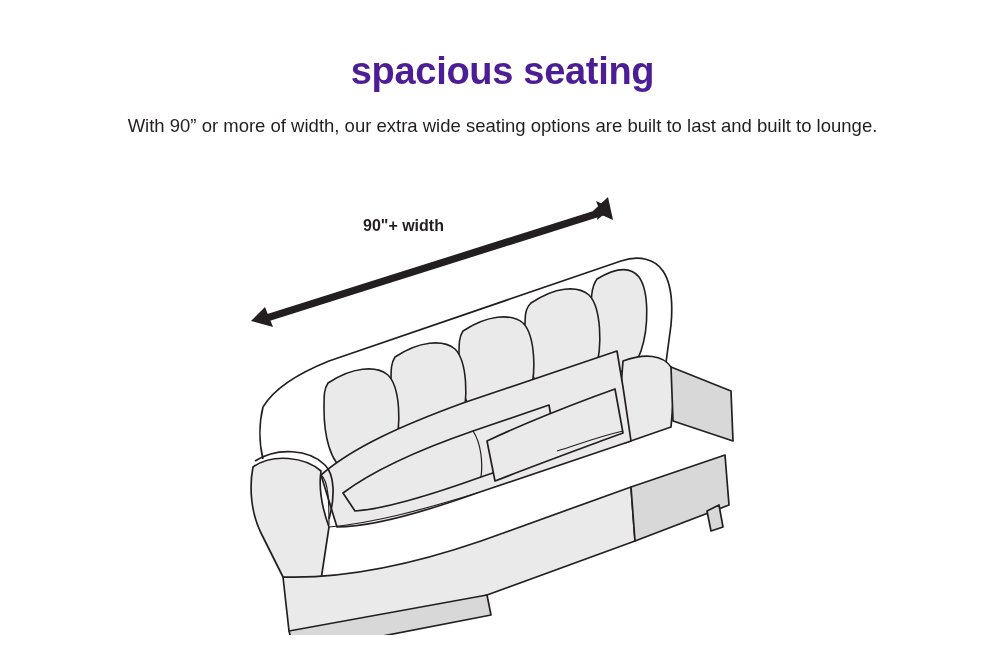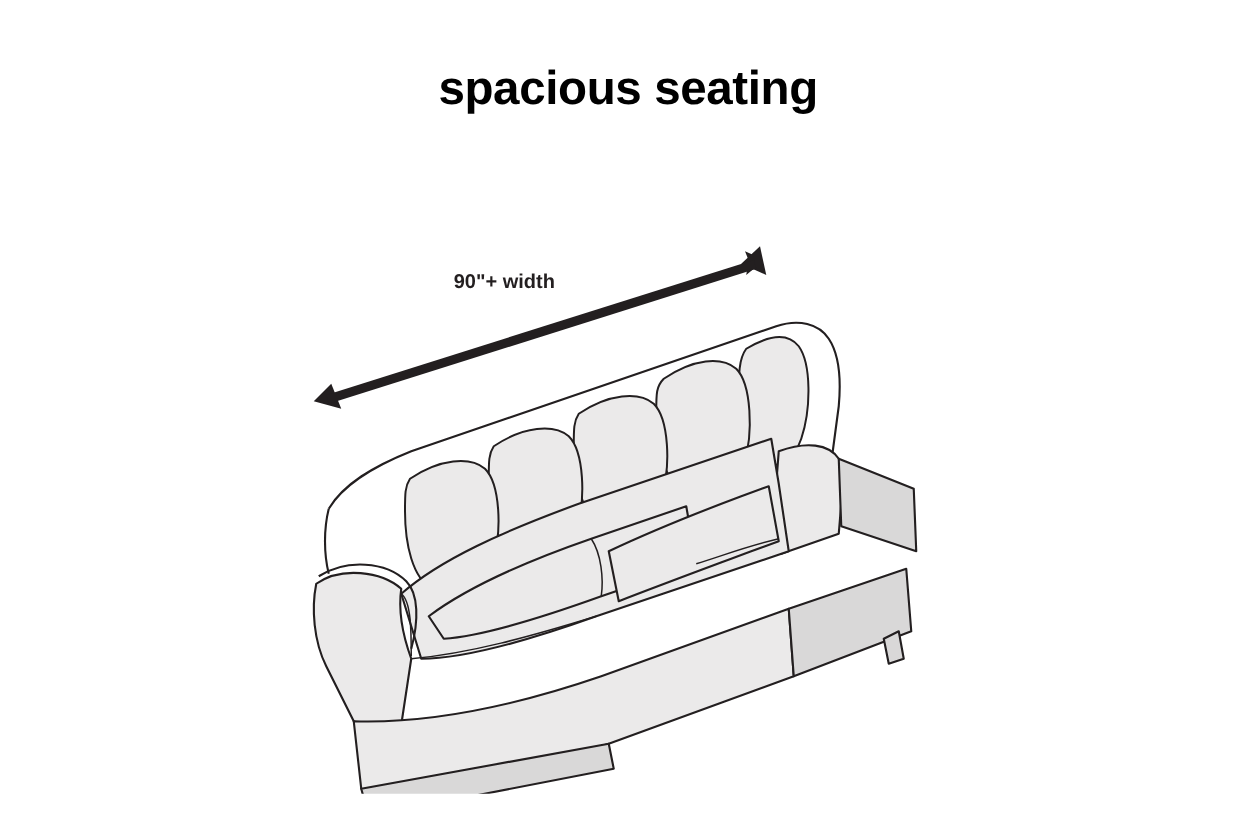--- a/index.html
+++ b/index.html
@@ -22,21 +22,21 @@
   }
   .headline {
     position: absolute;
     top: 50px;
     left: 0;
     width: 1005px;
     text-align: center;
     font-size: 38px;
     font-weight: bold;
     letter-spacing: -0.3px;
-    color: #000000;
+    color: #4c1d95;
   }
   .subcopy {
     position: absolute;
     top: 113px;
     left: 50px;
     width: 905px;
     text-align: center;
     font-size: 18.5px;
     line-height: 26px;
     color: #231f20;
@@ -67,20 +67,21 @@
   }
 </style>
 </head>
 <body>
 
 <div class="page">
 
   <div class="headline">spacious seating</div>
 
   <div class="subcopy">
+    <span>With 90” or more of width, our extra wide seating options are built to last and built to lounge.</span>
   </div>
 
   <div class="dim-label">90"+ width</div>
 
   <div class="illustration">
     <svg viewBox="0 0 560 460" xmlns="http://www.w3.org/2000/svg">
 
       <g fill="#231f20" stroke="none">
         <path d="M44 140 L375 36 L371 26 L380 30 L385 33 L378 40 L372 45 L373 38 L44 141 Z"></path>
         <polygon points="383,22 388,45 368,36"></polygon>

